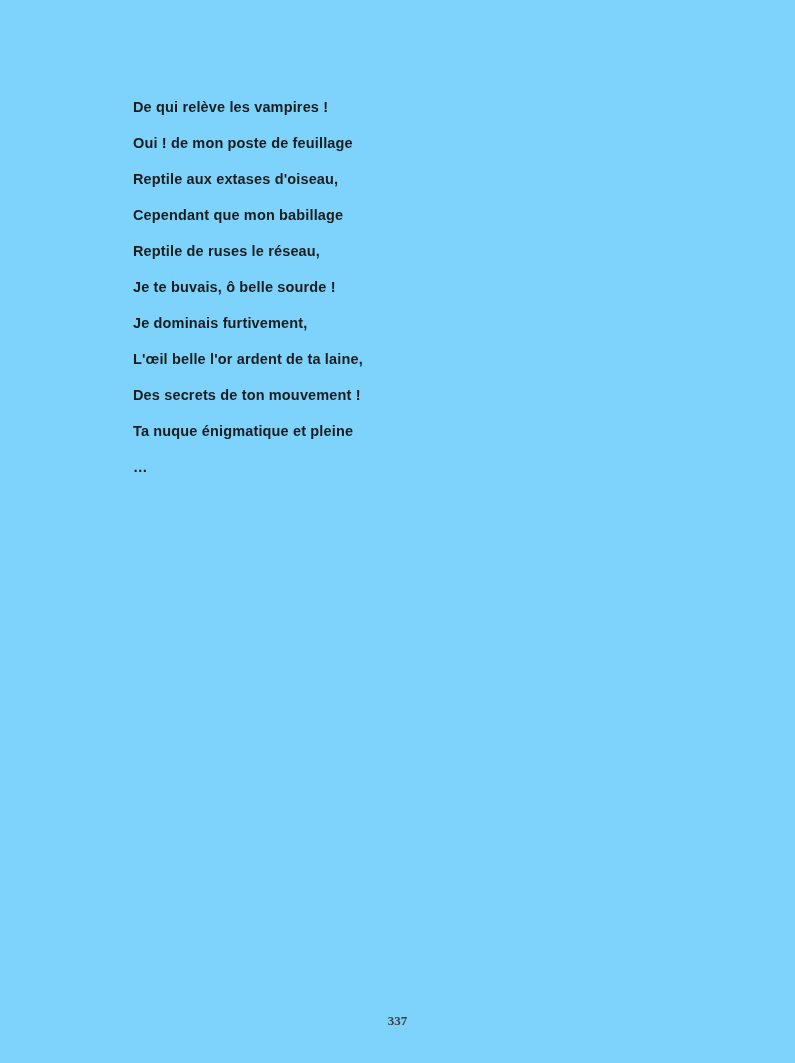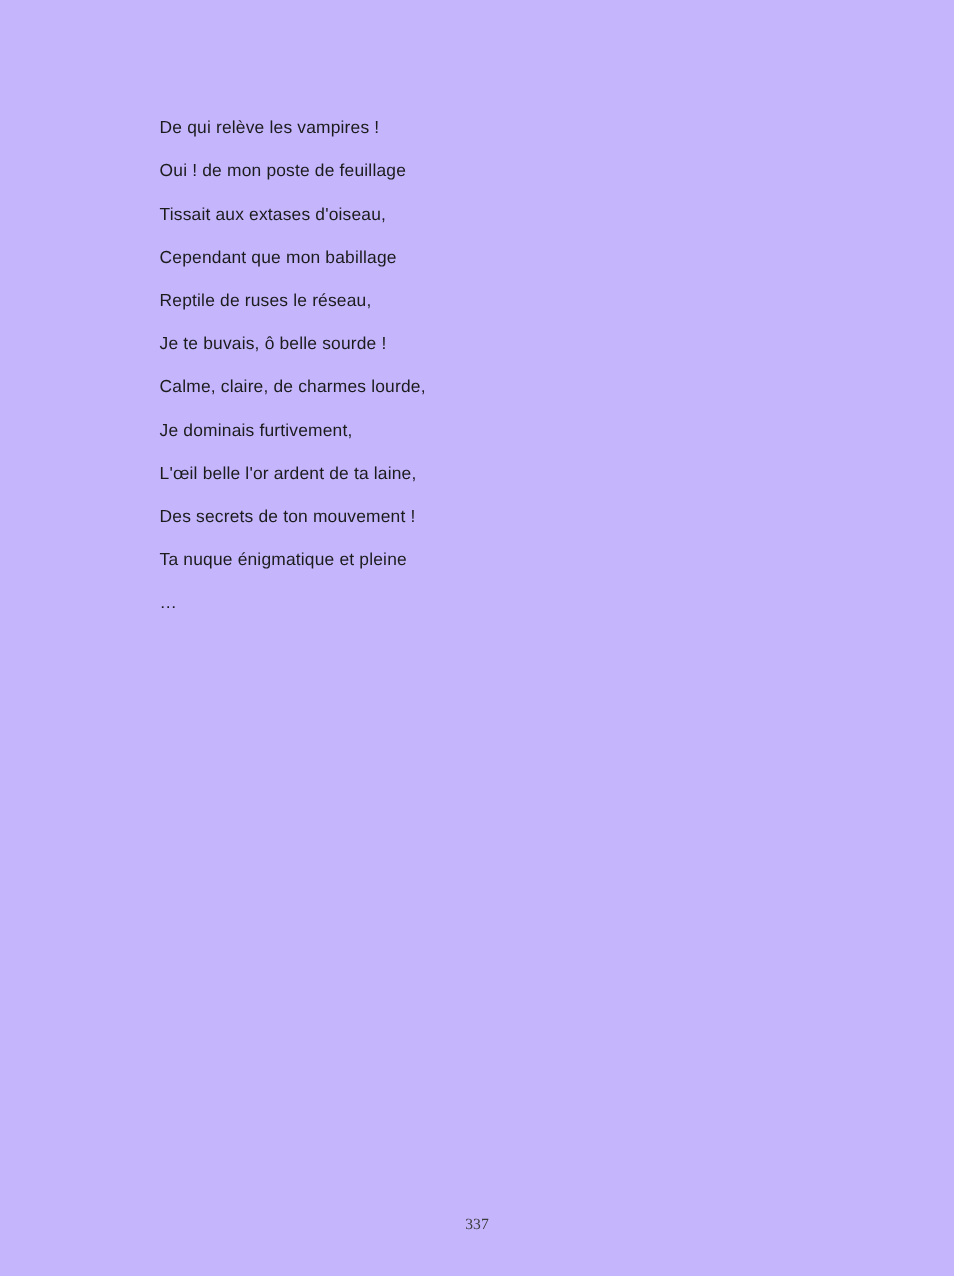--- a/index.html
+++ b/index.html
@@ -10,21 +10,22 @@
     width: 795px;
     height: 1063px;
     background: #ffffff;
     position: relative;
     font-family: "Liberation Sans", sans-serif;
     overflow: hidden;
   }
   .page {
     position: absolute;
     inset: 0;
-    background: #c4b5fd;
+    background: #7dd3fc;
+    font-weight: bold;
   }
   .poem {
     position: absolute;
     left: 133px;
     top: 89px;
     color: #1c1c1c;
     font-size: 14.5px;
     letter-spacing: 0.15px;
   }
   .poem-line {
@@ -46,25 +47,24 @@
   }
 </style>
 </head>
 <body>
 
 <div class="page">
 
   <div class="poem">
     <div class="poem-line">De qui relève les vampires !</div>
     <div class="poem-line">Oui ! de mon poste de feuillage</div>
-    <div class="poem-line">Tissait aux extases d'oiseau,</div>
+    <div class="poem-line">Reptile aux extases d'oiseau,</div>
     <div class="poem-line">Cependant que mon babillage</div>
     <div class="poem-line">Reptile de ruses le réseau,</div>
     <div class="poem-line">Je te buvais, ô belle sourde !</div>
-    <div class="poem-line">Calme, claire, de charmes lourde,</div>
     <div class="poem-line">Je dominais furtivement,</div>
     <div class="poem-line">L'œil belle l'or ardent de ta laine,</div>
     <div class="poem-line">Des secrets de ton mouvement !</div>
     <div class="poem-line">Ta nuque énigmatique et pleine</div>
     <div class="poem-line">…</div>
   </div>
 
   <div class="footer">
     <span class="page-number">337</span>
   </div>

